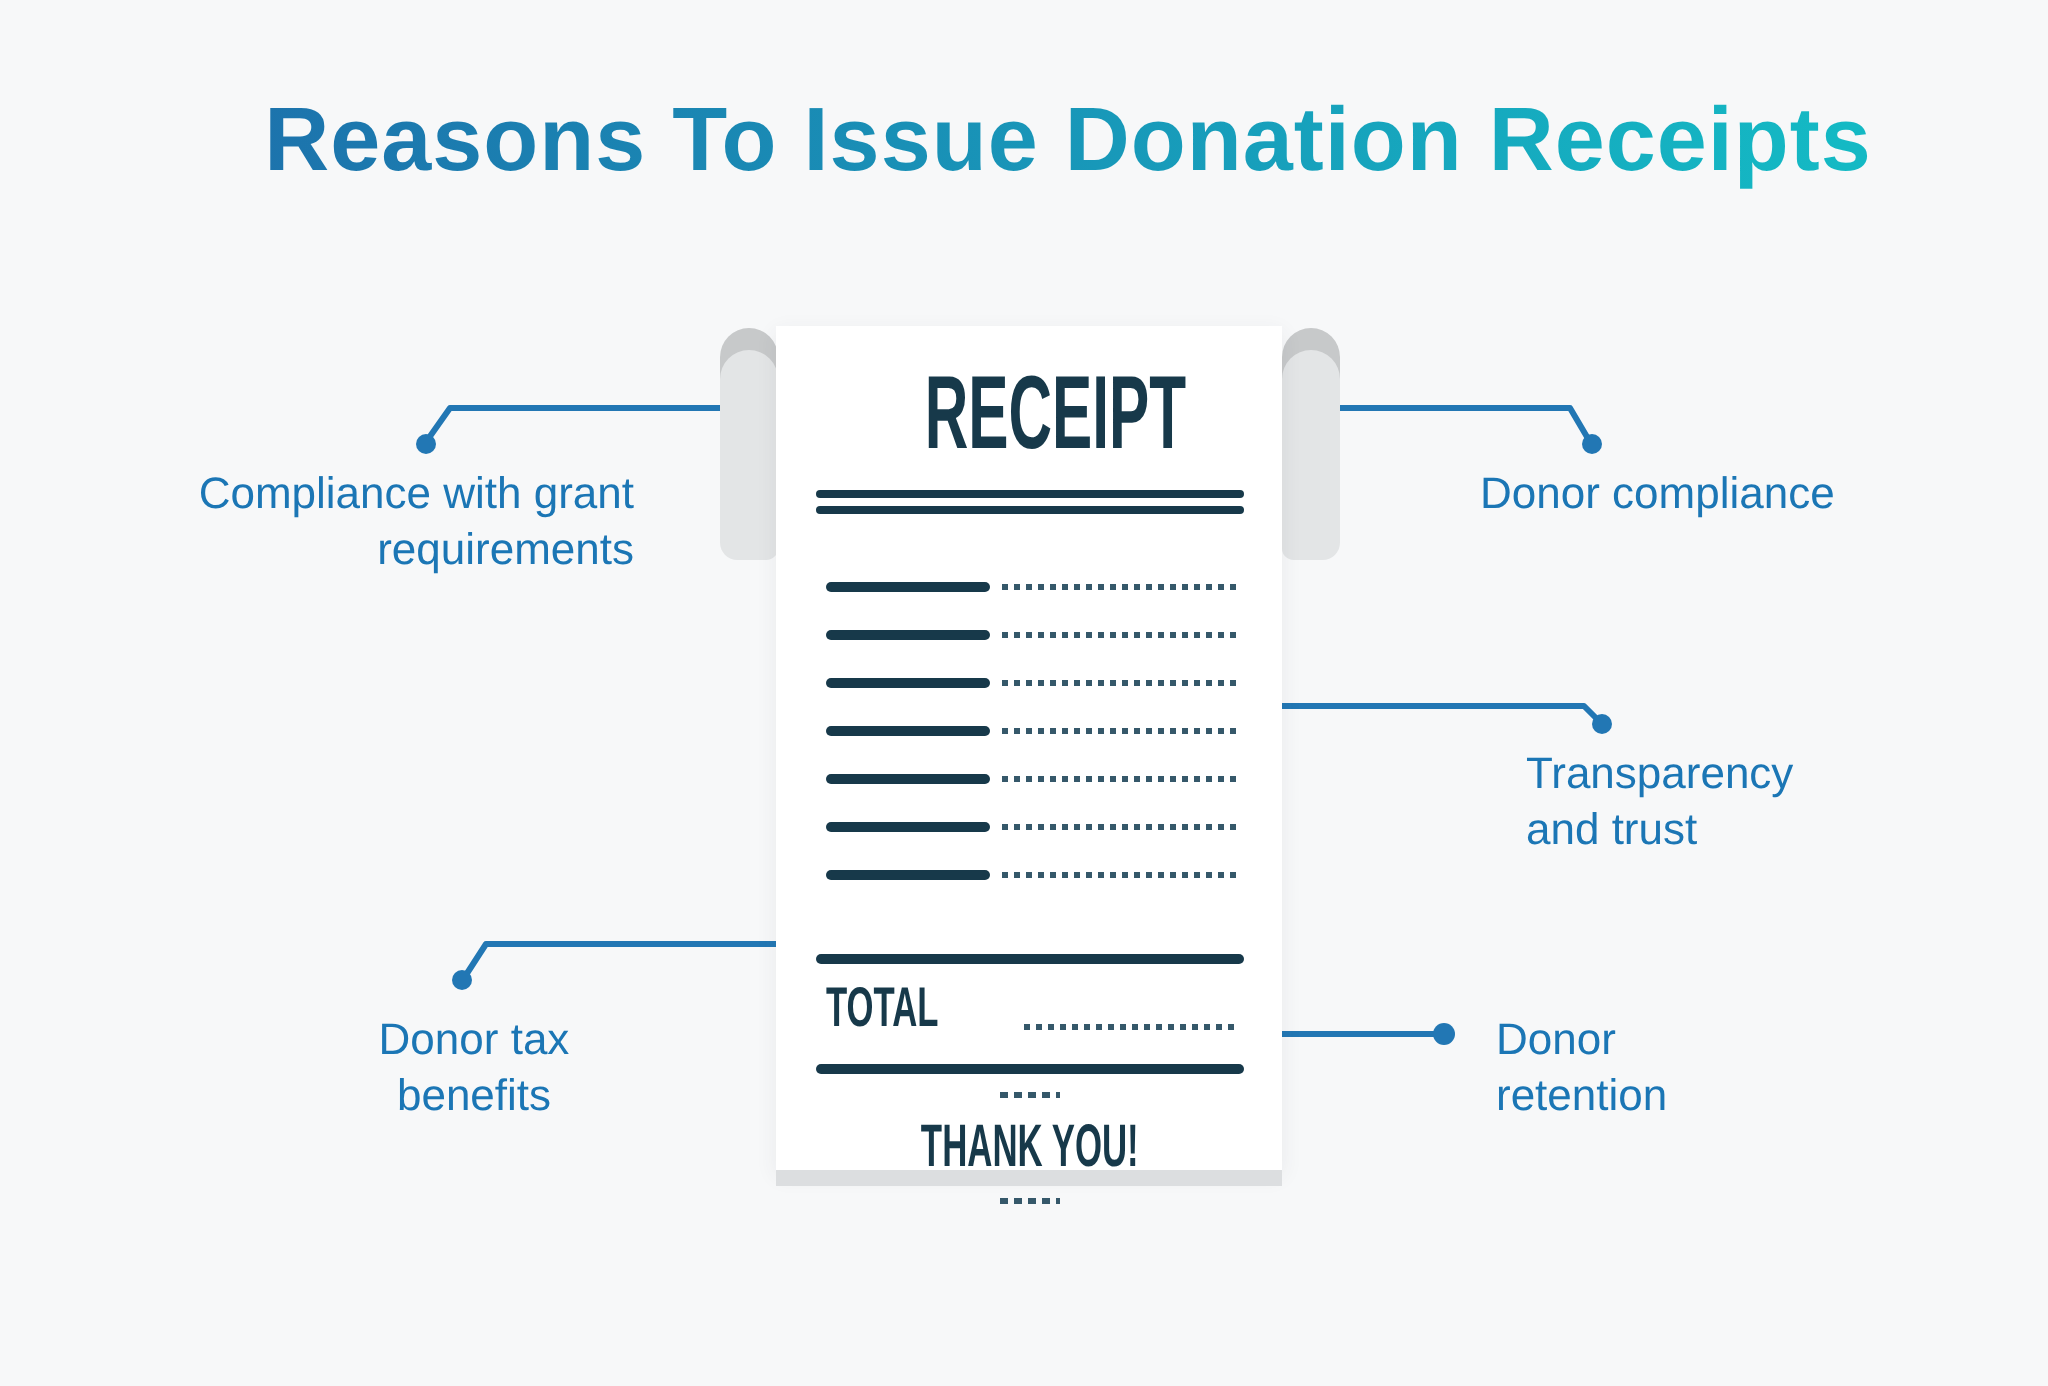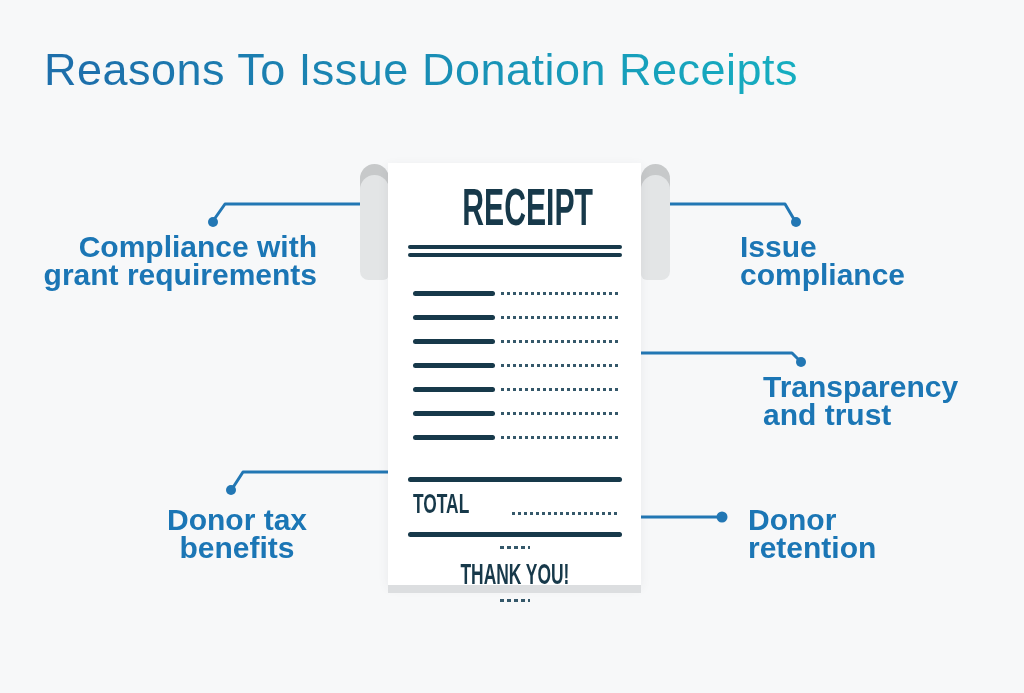--- a/index.html
+++ b/index.html
@@ -14,22 +14,22 @@
     --strip:#dcdee0;
     --grad-start:#1d6fab;
     --grad-end:#14b9c4;
   }
   *{margin:0;padding:0;box-sizing:border-box;}
   body{font-family:"Liberation Sans", sans-serif;background:#fff;}
   .canvas{position:relative;width:1024px;height:693px;background:var(--bg);overflow:hidden;}
 
   
   .title{
-    position:absolute;top:44px;left:0;width:100%;
-    font-size:45px;font-weight:normal;letter-spacing:.5px;
+    position:absolute;top:44px;left:0;width:100%;text-align:center;
+    font-size:45px;font-weight:bold;letter-spacing:.5px;
     color:var(--grad-start);
     padding-left:44px;
   }
   @supports ((-webkit-background-clip:text) or (background-clip:text)){
     .title{
       background:linear-gradient(90deg,var(--grad-start) 8%,var(--grad-end) 90%);
       -webkit-background-clip:text;background-clip:text;
       color:transparent;-webkit-text-fill-color:transparent;
     }
   }
@@ -76,21 +76,21 @@
   .total-label{font-size:28px;line-height:1;font-weight:bold;color:var(--ink);}
   .total-dots{flex:1;height:3px;margin:0 0 3px 8px;
     background:repeating-linear-gradient(90deg,var(--ink-soft) 0 3px,transparent 3px 6px);}
 
   .thankyou-row{position:absolute;top:383px;left:0;width:100%;display:flex;align-items:center;justify-content:center;gap:10px;flex-direction:column;}
   .thankyou-dash{width:30px;height:3px;
     background:repeating-linear-gradient(90deg,var(--ink-soft) 0 4px,transparent 4px 7px);}
   .thankyou-label{font-size:30px;line-height:1;font-weight:bold;color:var(--ink);}
 
   
-  .reason{position:absolute;font-size:30px;line-height:28px;font-weight:bold;color:var(--label-blue);}
+  .reason{position:absolute;font-size:22px;line-height:28px;font-weight:normal;color:var(--label-blue);}
   .reason-compliance-grant{left:40px;top:233px;width:277px;text-align:right;}
   .reason-legal-compliance{left:740px;top:233px;width:240px;text-align:left;}
   .reason-transparency-trust{left:763px;top:373px;width:172px;text-align:left;}
   .reason-donor-tax-benefits{left:157px;top:506px;width:160px;text-align:center;}
   .reason-donor-retention{left:748px;top:506px;width:120px;text-align:left;}
 </style>
 </head>
 <body>
 
 <div class="canvas">
@@ -173,18 +173,18 @@
 
     <div class="thankyou-row">
       <span class="thankyou-dash"></span>
       <span class="thankyou-label"><span class="condensed">THANK YOU!</span></span>
       <span class="thankyou-dash"></span>
     </div>
   </div>
   <div class="paper-strip"></div>
 
   <div class="reason reason-compliance-grant">Compliance with grant requirements</div>
-  <div class="reason reason-legal-compliance">Issue compliance</div>
+  <div class="reason reason-legal-compliance">Donor compliance</div>
   <div class="reason reason-donor-tax-benefits">Donor tax benefits</div>
   <div class="reason reason-transparency-trust">Transparency and trust</div>
   <div class="reason reason-donor-retention">Donor retention</div>
 
 </div>
 
 </body></html>

